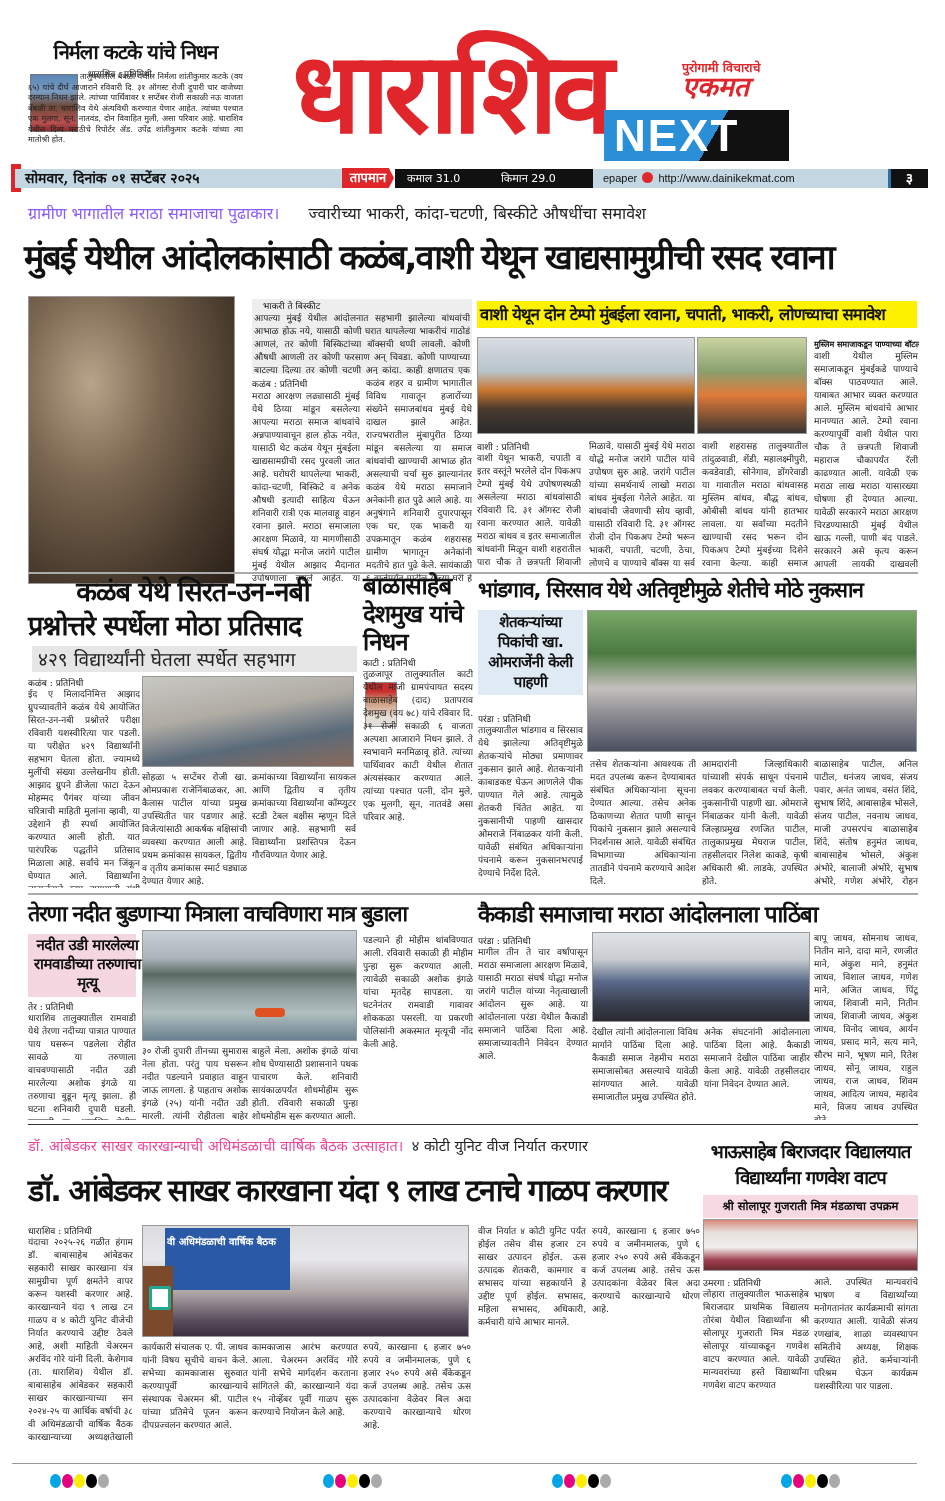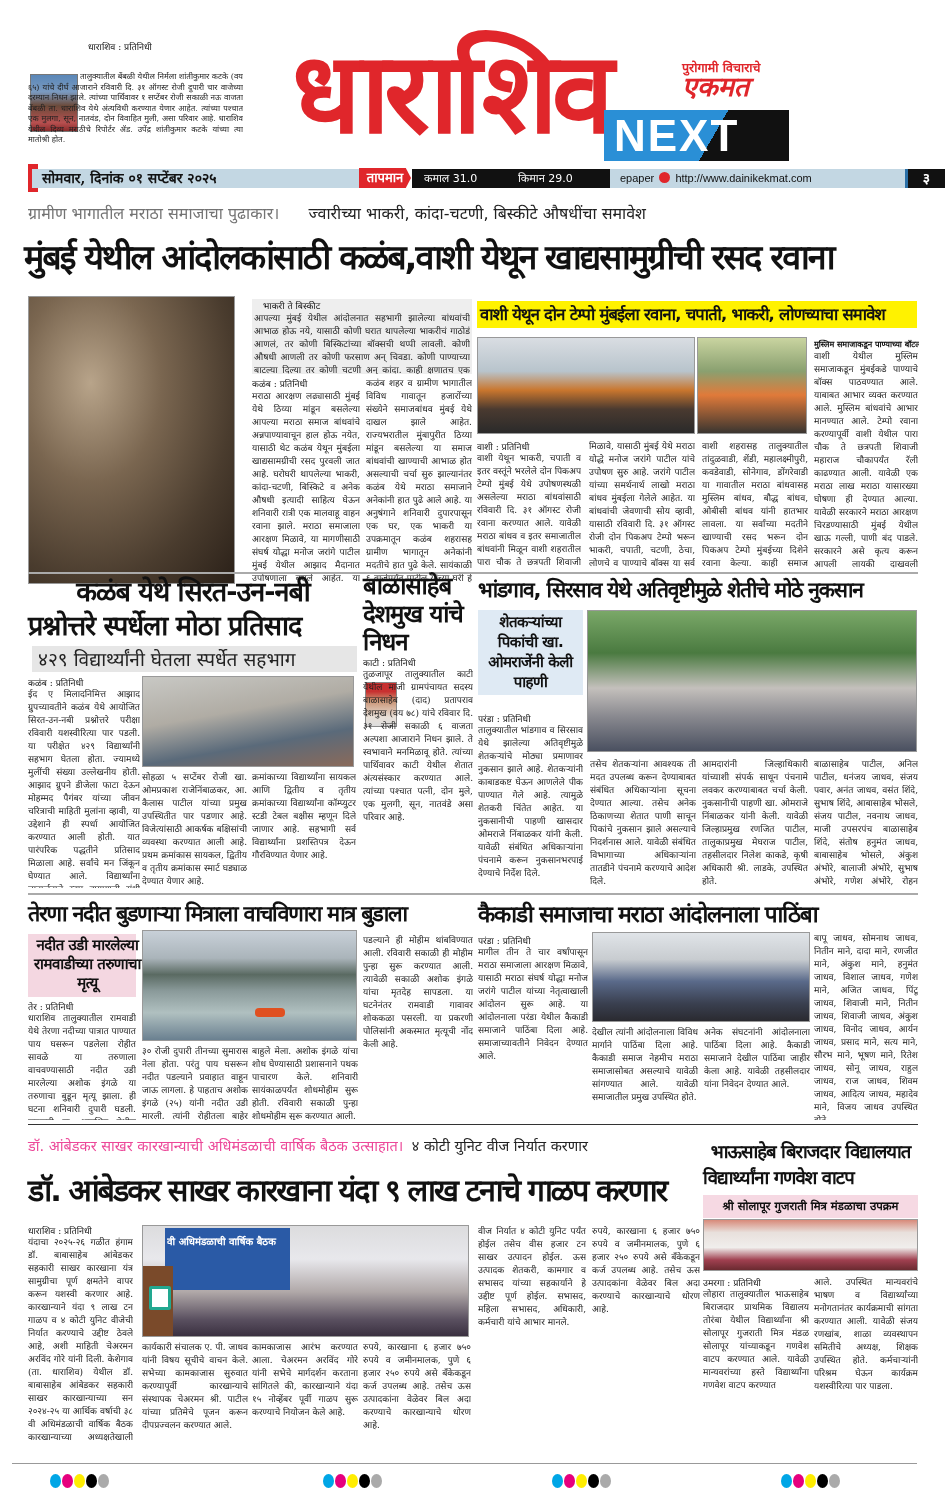--- a/index.html
+++ b/index.html
@@ -10,33 +10,34 @@
   .hl{font-family:"DejaVu Sans",sans-serif;font-weight:bold;color:#111;white-space:nowrap;letter-spacing:-1px}
   .photo{overflow:hidden;border:1px solid #999}
   .byline{font-weight:normal;font-size:9px;color:#111;font-family:"DejaVu Serif",serif}
   .rule{background:#aaa;height:2px}
   .dot{display:inline-block;width:11px;height:14px;border-radius:50%;margin-right:1px}
 </style>
 </head>
 <body>
 
 <div class="abs" style="left:28px;top:38px;width:215px;height:120px">
+  <div style="font-size:20px;font-weight:bold;text-align:center;white-space:nowrap;font-family:'DejaVu Serif',serif;letter-spacing:-1px">निर्मला कटके यांचे निधन</div>
   <div class="byline" style="margin-top:2px;margin-left:60px">धाराशिव : प्रतिनिधी</div>
   <div style="position:absolute;left:2px;top:36px;width:48px;height:58px;background:linear-gradient(180deg,#5a87b8 0%,#7a9ac0 30%,#6b4a3a 55%,#b85050 85%,#8a2a2a 100%);border:1px solid #777"></div>
   <div class="txt" style="position:absolute;left:0;top:34px;width:215px;height:90px;font-size:8px;line-height:10.5px;text-indent:52px">तालुक्यातील बेंबळी येथील निर्मला शांतीकुमार कटके (वय ६५) यांचे दीर्घ आजाराने रविवारी दि. ३१ ऑगस्ट रोजी दुपारी चार वाजेच्या दरम्यान निधन झाले. त्यांच्या पार्थिवावर १ सप्टेंबर रोजी सकाळी नऊ वाजता बेंबळी ता. धाराशिव येथे अंत्यविधी करण्यात येणार आहेत. त्यांच्या पश्चात एक मुलगा, सून, नातवंड, दोन विवाहित मुली, असा परिवार आहे. धाराशिव येथील दिव्य मराठीचे रिपोर्टर ॲड. उपेंद्र शांतीकुमार कटके यांच्या त्या मातोश्री होत.</div>
 </div>
 
 <div class="abs" style="left:292px;top:28px;font-size:112px;line-height:130px;font-weight:bold;color:#e0262b;font-family:'DejaVu Sans',sans-serif;letter-spacing:-6px;white-space:nowrap">धाराशिव</div>
 <div class="abs" style="left:682px;top:59px;font-size:12.5px;font-weight:bold;color:#e0262b;font-family:'DejaVu Serif',serif;white-space:nowrap">पुरोगामी विचाराचे</div>
 <div class="abs" style="left:682px;top:72px;font-size:27px;font-weight:bold;font-style:italic;color:#e0262b;font-family:'DejaVu Serif',serif;white-space:nowrap;line-height:30px">एकमत</div>
 <div class="abs" style="left:604px;top:110px;width:185px;height:51px;background:linear-gradient(120deg,#2a8fd6 0%,#2a8fd6 58%,#111 58%,#111 100%);color:#fff;font-size:44px;font-weight:bold;font-family:'Liberation Sans',sans-serif;line-height:51px;padding-left:10px;letter-spacing:2px">
   <span>NEXT</span>
 </div>
 
-<div class="abs" style="left:28px;top:167px;width:890px;height:21px">
+<div class="abs" style="left:11px;top:167px;width:890px;height:21px">
   <div style="position:absolute;left:0;top:-3px;width:10px;height:28px;border-left:10px solid #e0262b;border-top:0"></div>
   <div style="position:absolute;left:4px;top:2px;width:330px;height:19px;background:#c3d7e3"></div>
   <div style="position:absolute;left:14px;top:2px;font-size:14px;font-weight:bold;line-height:19px;font-family:'DejaVu Serif',serif;white-space:nowrap">सोमवार, दिनांक ०१ सप्टेंबर २०२५</div>
   <div style="position:absolute;left:331px;top:1px;width:52px;height:20px;background:#e0262b;color:#fff;font-weight:bold;font-size:13px;line-height:20px;text-align:center;clip-path:polygon(0 0,90% 0,100% 50%,90% 100%,0 100%)">
     <span>तापमान</span>
   </div>
   <div style="position:absolute;left:384px;top:2px;width:198px;height:19px;background:#111"></div>
   <div style="position:absolute;left:396px;top:2px;color:#fff;font-size:11px;line-height:19px;white-space:nowrap">कमाल 31.0</div>
   <div style="position:absolute;left:490px;top:2px;color:#fff;font-size:11px;line-height:19px;white-space:nowrap">किमान 29.0</div>
   <div style="position:absolute;left:582px;top:2px;width:295px;height:19px;background:#c3d7e3"></div>
@@ -44,21 +45,21 @@
     <span>epaper</span>
     <span style="display:inline-block;width:11px;height:11px;border-radius:50%;background:#e0262b;vertical-align:-1px;margin:0 2px"></span>
     <span>http://www.dainikekmat.com</span>
   </div>
   <div style="position:absolute;left:877px;top:2px;width:40px;height:19px;background:#111;border-left:3px solid #2a6fa6;color:#fff;font-weight:bold;font-size:14px;line-height:19px;text-align:center">
     <span>३</span>
   </div>
 </div>
 
 <div class="abs" style="left:28px;top:204px;white-space:nowrap;font-size:16px;line-height:20px;font-family:'DejaVu Sans',sans-serif">
-  <span style="color:#737373">ग्रामीण भागातील मराठा समाजाचा पुढाकार।</span>
+  <span style="color:#8b5cf6">ग्रामीण भागातील मराठा समाजाचा पुढाकार।</span>
   <span style="color:#222;margin-left:24px">ज्वारीच्या भाकरी, कांदा-चटणी, बिस्कीटे औषधींचा समावेश</span>
 </div>
 <div class="abs hl" style="left:24px;top:232px;font-size:34px;line-height:50px;letter-spacing:-2px">मुंबई येथील आंदोलकांसाठी कळंब,वाशी येथून खाद्यसामुग्रीची रसद रवाना</div>
 
 <div class="abs photo" style="left:28px;top:296px;width:207px;height:288px;background:radial-gradient(ellipse at 30% 30%,#b8a48a 0%,#7a6650 35%,#4a3c2e 70%,#2a2018 100%)"></div>
 
 <div class="abs" style="left:252px;top:299px;width:220px;height:75px;background:#eeeeee"></div>
 <div class="abs byline" style="left:263px;top:299px;width:220px">भाकरी ते बिस्कीट</div>
 <div class="abs txt" style="left:254px;top:312px;width:216px;height:62px">आपल्या मुंबई येथील आंदोलनात सहभागी झालेल्या बांधवांची आभाळ होऊ नये, यासाठी कोणी घरात थापलेल्या भाकरीचं गाठोडं आणलं, तर कोणी बिस्किटांच्या बॉक्सची थप्पी लावली. कोणी औषधी आणली तर कोणी फरसाण अन् चिवडा. कोणी पाण्याच्या बाटल्या दिल्या तर कोणी चटणी अन् कांदा. काही क्षणातच एक मालवाहू वाहन खाद्य सामग्रीने गच्च झाले.</div>
 
@@ -142,21 +143,21 @@
   <div style="position:absolute;left:0;top:40px;width:30px;height:72px;background:#7a4a2a"></div>
   <div style="position:absolute;left:6px;top:60px;width:22px;height:24px;background:#fff;border:3px solid #22a890;border-radius:2px"></div>
 </div>
 <div class="abs txt" style="left:142px;top:1341px;width:106px;height:100px">कार्यकारी संचालक ए. पी. जाधव यांनी विषय सूचीचे वाचन केले. सभेच्या कामकाजास सुरुवात करण्यापूर्वी कारखान्याचे संस्थापक चेअरमन श्री. पाटील यांच्या प्रतिमेचे पूजन करून दीपप्रज्वलन करण्यात आले.</div>
 <div class="abs txt" style="left:252px;top:1341px;width:106px;height:100px">कामकाजास आरंभ करण्यात आला. चेअरमन अरविंद गोरे यांनी सभेचे मार्गदर्शन करताना सांगितले की, कारखान्याने यंदा १५ नोव्हेंबर पूर्वी गाळप सुरू करण्याचे नियोजन केले आहे.</div>
 <div class="abs txt" style="left:363px;top:1341px;width:108px;height:100px">रुपये, कारखाना ६ हजार ७५० रुपये व जमीनमालक, पुणे ६ हजार २५० रुपये असे बँकेकडून कर्ज उपलब्ध आहे. तसेच ऊस उत्पादकांना वेळेवर बिल अदा करण्याचे कारखान्याचे धोरण आहे.</div>
 <div class="abs txt" style="left:478px;top:1225px;width:108px;height:216px">वीज निर्यात ४ कोटी युनिट पर्यंत होईल तसेच वीस हजार टन साखर उत्पादन होईल. ऊस उत्पादक शेतकरी, कामगार व सभासद यांच्या सहकार्याने हे उद्दीष्ट पूर्ण होईल. सभासद, महिला सभासद, अधिकारी, कर्मचारी यांचे आभार मानले.</div>
 <div class="abs txt" style="left:592px;top:1225px;width:108px;height:216px">रुपये, कारखाना ६ हजार ७५० रुपये व जमीनमालक, पुणे ६ हजार २५० रुपये असे बँकेकडून कर्ज उपलब्ध आहे. तसेच ऊस उत्पादकांना वेळेवर बिल अदा करण्याचे कारखान्याचे धोरण आहे.</div>
 
 <div class="abs hl" style="left:703px;top:1138px;width:215px;text-align:center;font-size:18.5px;line-height:28px;letter-spacing:-1px">भाऊसाहेब बिराजदार विद्यालयात</div>
-<div class="abs hl" style="left:703px;top:1164px;width:215px;font-size:18.5px;line-height:28px;letter-spacing:-1px">विद्यार्थ्यांना गणवेश वाटप</div>
+<div class="abs hl" style="left:703px;top:1164px;width:215px;text-align:center;font-size:18.5px;line-height:28px;letter-spacing:-1px">विद्यार्थ्यांना गणवेश वाटप</div>
 <div class="abs" style="left:703px;top:1195px;width:215px;height:23px;background:#f6d9e3"></div>
 <div class="abs" style="left:703px;top:1195px;width:215px;text-align:center;font-size:11.5px;font-weight:bold;line-height:23px;white-space:nowrap;overflow:hidden">श्री सोलापूर गुजराती मित्र मंडळाचा उपक्रम</div>
 <div class="abs photo" style="left:703px;top:1219px;width:215px;height:52px;background:linear-gradient(180deg,#d88a7a 0%,#e8e0dc 25%,#f0eeec 55%,#a04050 80%,#6a2a30 100%)"></div>
 <div class="abs byline" style="left:703px;top:1276px;width:106px">उमरगा : प्रतिनिधी</div>
 <div class="abs txt" style="left:703px;top:1288px;width:106px;height:154px">लोहारा तालुक्यातील भाऊसाहेब बिराजदार प्राथमिक विद्यालय तोरंबा येथील विद्यार्थ्यांना श्री सोलापूर गुजराती मित्र मंडळ सोलापूर यांच्याकडून गणवेश वाटप करण्यात आले. यावेळी मान्यवरांच्या हस्ते विद्यार्थ्यांना गणवेश वाटप करण्यात</div>
 <div class="abs txt" style="left:814px;top:1276px;width:104px;height:166px">आले. उपस्थित मान्यवरांचे भाषण व विद्यार्थ्यांच्या मनोगतानंतर कार्यक्रमाची सांगता करण्यात आली. यावेळी संजय रणखांब, शाळा व्यवस्थापन समितीचे अध्यक्ष, शिक्षक उपस्थित होते. कर्मचाऱ्यांनी परिश्रम घेऊन कार्यक्रम यशस्वीरित्या पार पाडला.</div>
 
 <div class="abs rule" style="left:12px;top:1463px;width:905px;height:1px;background:#999"></div>
 
 <div class="abs" style="left:50px;top:1473px">

